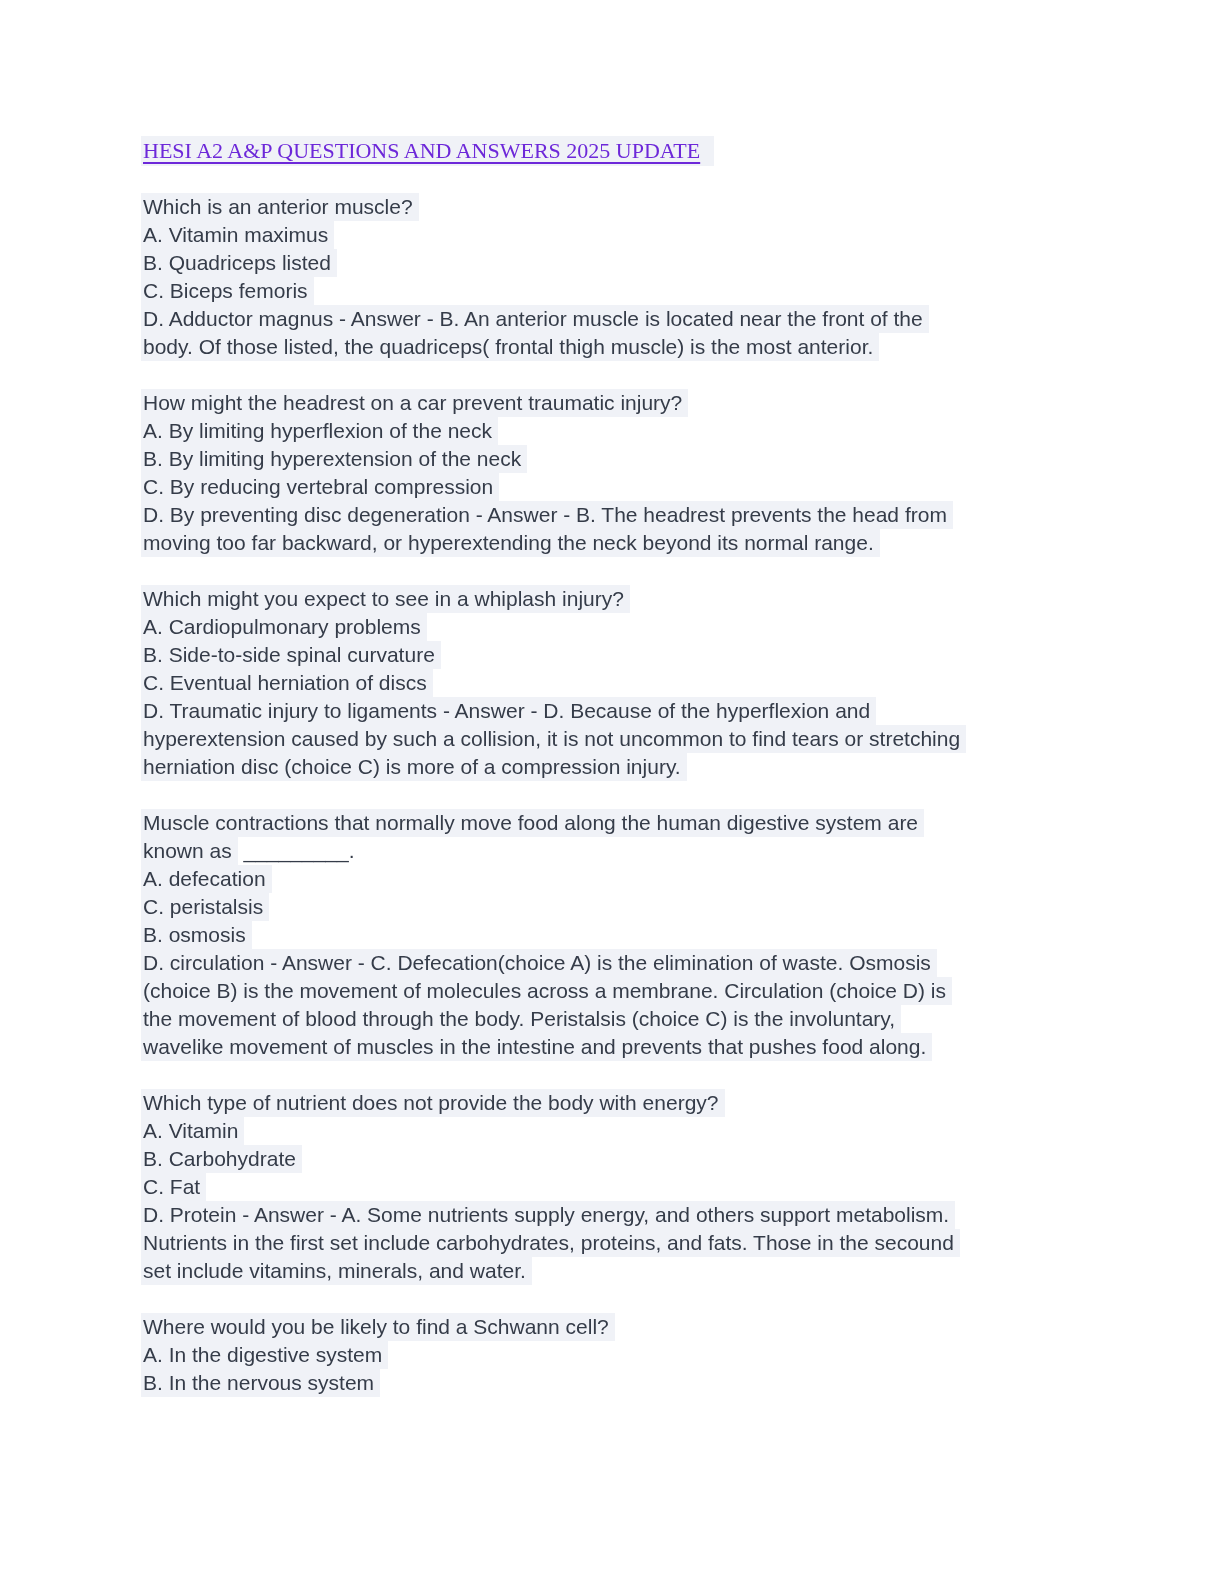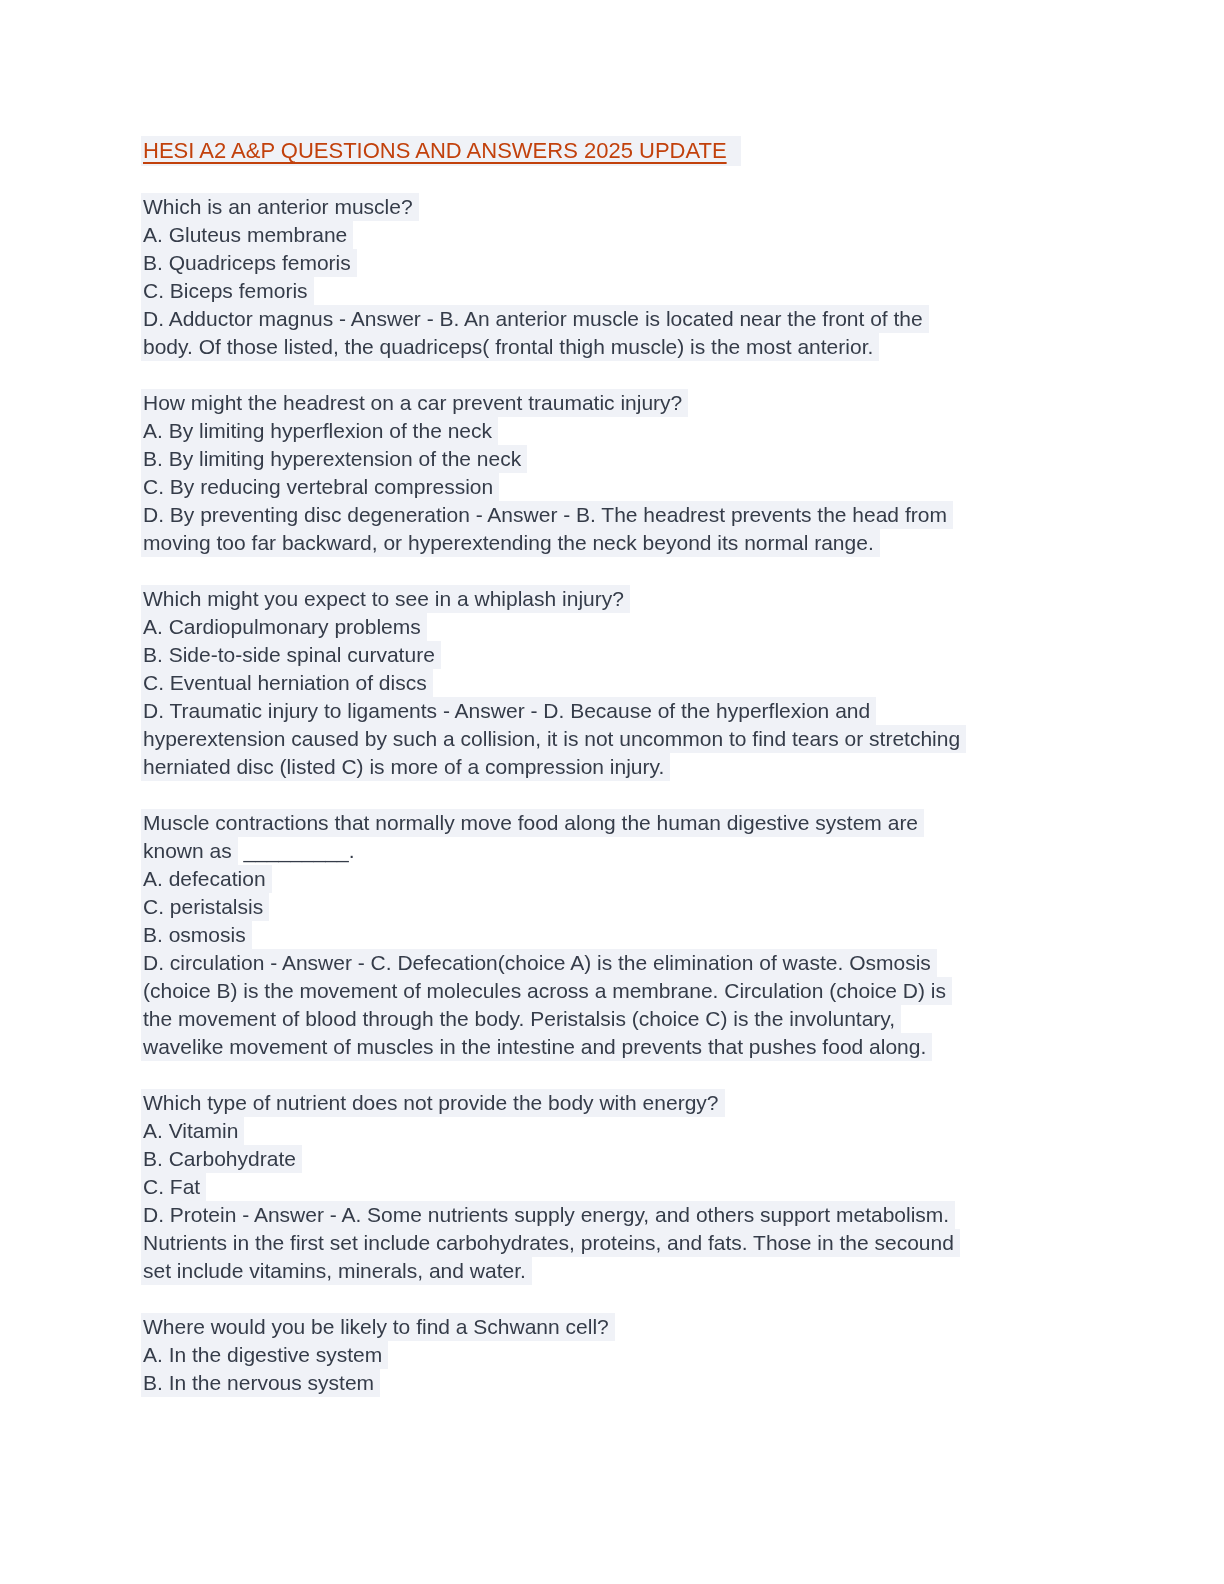--- a/index.html
+++ b/index.html
@@ -26,24 +26,25 @@
     font-size: 21px;
     line-height: 28px;
   }
   .doc-title {
     margin-bottom: 28px;
     font-size: 22px;
   }
   .doc-title .hl-title {
     background: #f0f2f7;
     padding: 2px 14px 3px 2px;
-    color: #c2410c;
+    color: #6d28d9;
     text-decoration: underline;
     text-decoration-thickness: 2px;
     text-underline-offset: 4px;
+    font-family: Liberation Serif, serif;
   }
   .block {
     margin-bottom: 28px;
   }
   .line {
     white-space: pre;
   }
   .hl {
     background: #f0f2f7;
     padding: 2px 6px 3px 2px;
@@ -56,42 +57,42 @@
 <body>
 
 <div class="page">
   <div class="content">
     <div class="doc-title">
       <span class="hl-title">HESI A2 A&amp;P QUESTIONS AND ANSWERS 2025 UPDATE</span>
     </div>
     <div id="questions">
         <div class="block">
           <div class="line"><span class="hl">Which is an anterior muscle?</span></div>
-          <div class="line"><span class="hl">A. Gluteus membrane</span></div>
-          <div class="line"><span class="hl">B. Quadriceps femoris</span></div>
+          <div class="line"><span class="hl">A. Vitamin maximus</span></div>
+          <div class="line"><span class="hl">B. Quadriceps listed</span></div>
           <div class="line"><span class="hl">C. Biceps femoris</span></div>
           <div class="line"><span class="hl">D. Adductor magnus - Answer - B. An anterior muscle is located near the front of the</span></div>
           <div class="line"><span class="hl">body. Of those listed, the quadriceps( frontal thigh muscle) is the most anterior.</span></div>
         </div>
         <div class="block">
           <div class="line"><span class="hl">How might the headrest on a car prevent traumatic injury?</span></div>
           <div class="line"><span class="hl">A. By limiting hyperflexion of the neck</span></div>
           <div class="line"><span class="hl">B. By limiting hyperextension of the neck</span></div>
           <div class="line"><span class="hl">C. By reducing vertebral compression</span></div>
           <div class="line"><span class="hl">D. By preventing disc degeneration - Answer - B. The headrest prevents the head from</span></div>
           <div class="line"><span class="hl">moving too far backward, or hyperextending the neck beyond its normal range.</span></div>
         </div>
         <div class="block">
           <div class="line"><span class="hl">Which might you expect to see in a whiplash injury?</span></div>
           <div class="line"><span class="hl">A. Cardiopulmonary problems</span></div>
           <div class="line"><span class="hl">B. Side-to-side spinal curvature</span></div>
           <div class="line"><span class="hl">C. Eventual herniation of discs</span></div>
           <div class="line"><span class="hl">D. Traumatic injury to ligaments - Answer - D. Because of the hyperflexion and</span></div>
           <div class="line"><span class="hl">hyperextension caused by such a collision, it is not uncommon to find tears or stretching</span></div>
-          <div class="line"><span class="hl">herniated disc (listed C) is more of a compression injury.</span></div>
+          <div class="line"><span class="hl">herniation disc (choice C) is more of a compression injury.</span></div>
         </div>
         <div class="block">
           <div class="line"><span class="hl">Muscle contractions that normally move food along the human digestive system are</span></div>
           <div class="line"><span class="hl">known as</span><span class="plain"> _________.</span></div>
           <div class="line"><span class="hl">A. defecation</span></div>
           <div class="line"><span class="hl">C. peristalsis</span></div>
           <div class="line"><span class="hl">B. osmosis</span></div>
           <div class="line"><span class="hl">D. circulation - Answer - C. Defecation(choice A) is the elimination of waste. Osmosis</span></div>
           <div class="line"><span class="hl">(choice B) is the movement of molecules across a membrane. Circulation (choice D) is</span></div>
           <div class="line"><span class="hl">the movement of blood through the body. Peristalsis (choice C) is the involuntary,</span></div>

